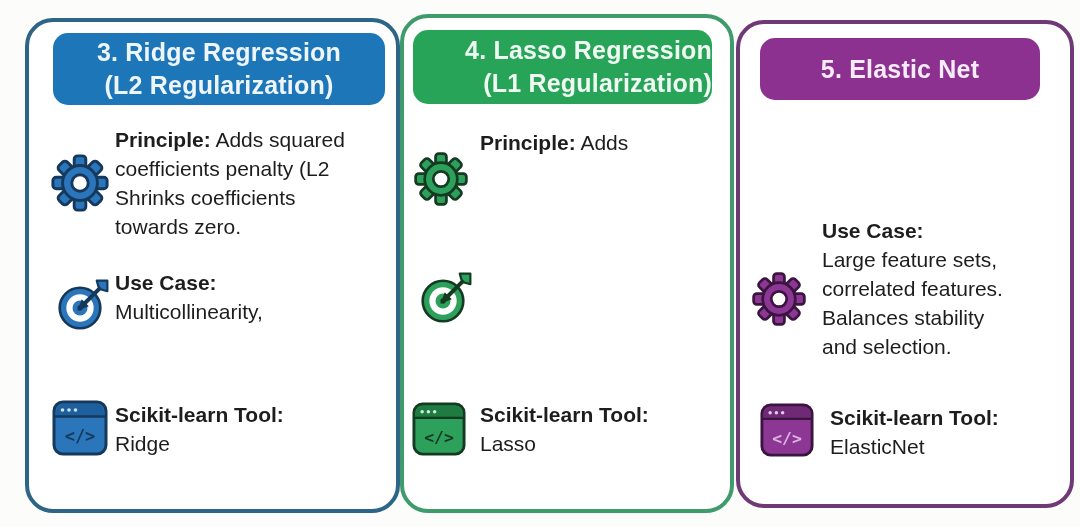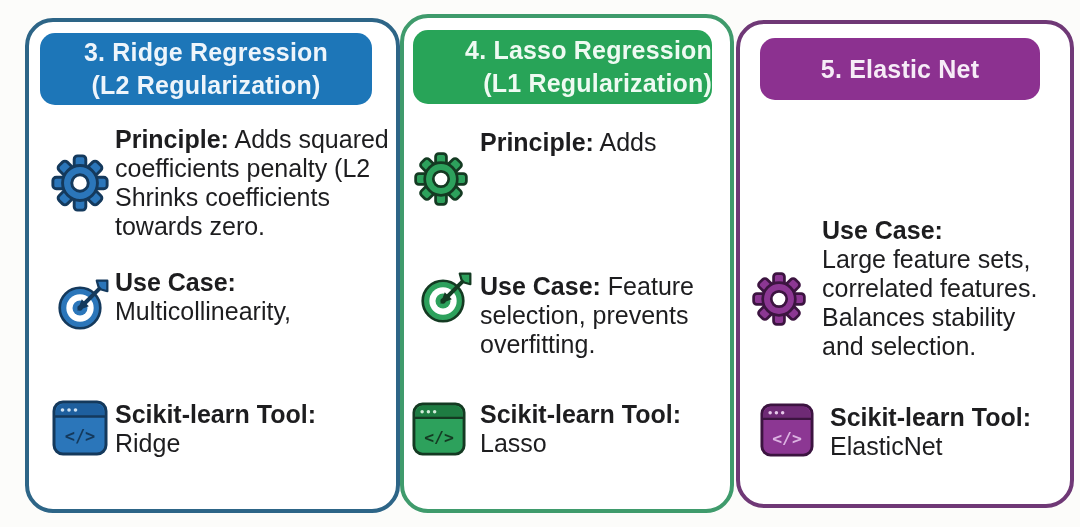--- a/index.html
+++ b/index.html
@@ -13,21 +13,21 @@
     position:absolute;background:#ffffff;
     border:4px solid var(--border);border-radius:28px;
   }
   .hdr{
     position:absolute;background:var(--accent);color:var(--htext);
     border-radius:15px;display:flex;flex-direction:column;
     align-items:center;justify-content:center;
     font-weight:bold;font-size:25px;line-height:33px;text-align:center;
     letter-spacing:.2px;
   }
-  .txtblk{position:absolute;font-size:25px;line-height:29px;}
+  .txtblk{position:absolute;font-size:21px;line-height:29px;}
   .txtblk .line{white-space:nowrap;}
   .center .line{white-space:normal;}
   .b{font-weight:bold;}
   .icon{position:absolute;}
   .center{text-align:center;}
 </style>
 </head>
 <body>
 
 <svg width="0" height="0" style="position:absolute">
@@ -63,21 +63,21 @@
       <circle cx="17" cy="10" r="1.8" fill="var(--idots)"></circle>
       <circle cx="23.5" cy="10" r="1.8" fill="var(--idots)"></circle>
       <text x="28" y="42" text-anchor="middle" font-size="17" font-weight="bold" font-family="DejaVu Sans Mono, monospace" fill="var(--icode)">&lt;/&gt;</text>
     </g>
   </defs>
 </svg>
 
 <div class="stage">
 
   <div class="card" style="left: 25px; top: 18px; width: 367px; height: 487px; --accent: #1d76b8; --htext: #eef5fb; --border: #2d6587; --ifill: #2b76ba; --istroke: #14395c; --ibar: #1e5f9e; --idots: #cfe3f4; --icode: #14395c;">
-    <div class="hdr" style="left:11px;top:11px;width:332px;height:72px;">
+    <div class="hdr" style="left:24px;top:11px;width:332px;height:72px;">
         <div class="line">3. Ridge Regression</div>
         <div class="line">(L2 Regularization)</div>
       </div>
 
     <svg class="icon" style="left:20px;top:130px;" width="62" height="62" viewBox="-32 -32 64 64">
         <use href="#gear"></use>
       </svg>
     <div class="txtblk" style="left:86px;top:103px;width:296px;">
       <div class="line"><span class="b">Principle:</span><span> Adds squared</span></div>
       <div>
@@ -115,27 +115,20 @@
     <svg class="icon" style="left:8px;top:132px;" width="58" height="58" viewBox="-32 -32 64 64">
         <use href="#gear"></use>
       </svg>
     <div class="txtblk" style="left:76px;top:110px;width:246px;">
       <div class="line"><span class="b">Principle:</span><span> Adds</span></div>
     </div>
 
     <svg class="icon" style="left:9px;top:253px;" width="60" height="60" viewBox="-34 -34 68 68">
         <use href="#target"></use>
       </svg>
-    <div class="txtblk" style="left:76px;top:254px;width:246px;">
-      <div class="line"><span class="b">Use Case:</span><span> Feature</span></div>
-      <div>
-          <div class="line">selection, prevents</div>
-          <div class="line">overfitting.</div>
-        </div>
-    </div>
 
     <svg class="icon" style="left:8px;top:384px;" width="54" height="54" viewBox="0 0 56 56">
         <use href="#codewin"></use>
       </svg>
     <div class="txtblk" style="left:76px;top:382px;width:246px;">
       <div class="line b">Scikit-learn Tool:</div>
       <div class="line">Lasso</div>
     </div>
   </div>
 

